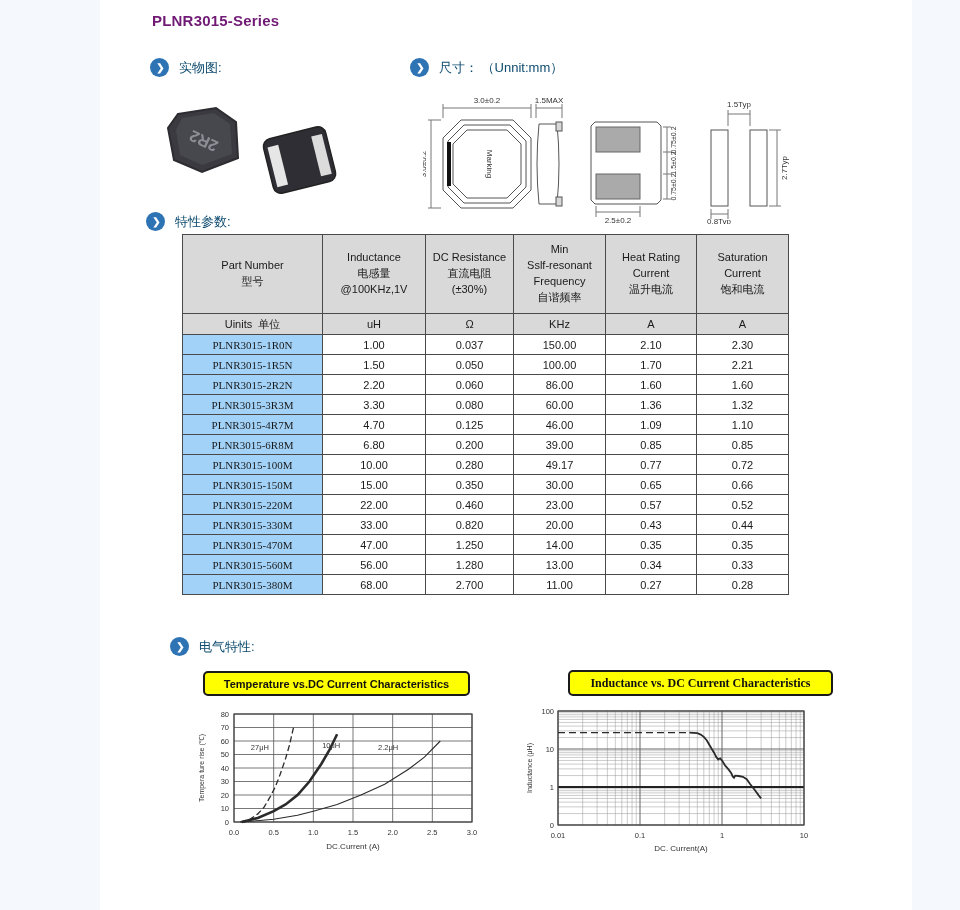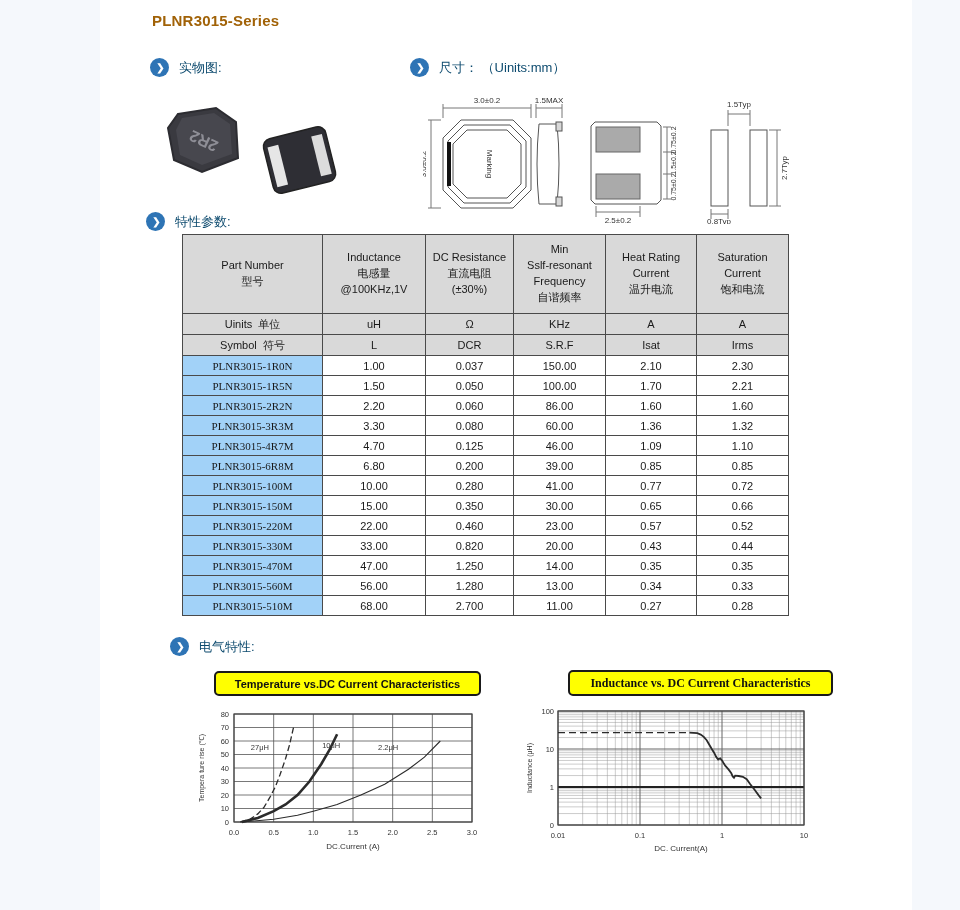--- a/index.html
+++ b/index.html
@@ -6,21 +6,21 @@
   body{
     width:960px;height:910px;overflow:hidden;position:relative;
     background:#f5f8fc;
     font-family:"Liberation Sans", sans-serif;
     color:#1a1a1a;
   }
   .page{position:absolute;left:100px;top:0;width:812px;height:910px;background:#ffffff;}
   .abs{position:absolute;}
   .title{
     position:absolute;left:152px;top:12px;margin:0;
-    font-size:15px;font-weight:bold;color:#a16207;letter-spacing:.2px;
+    font-size:15px;font-weight:bold;color:#701a75;letter-spacing:.2px;
   }
   .sec{position:absolute;display:flex;align-items:center;gap:10px;}
   .arrow-icon{
     width:19px;height:19px;border-radius:50%;background:#2e74b5;
     display:flex;align-items:center;justify-content:center;flex:0 0 auto;
   }
   .arrow-icon span{color:#fff;font-size:10px;font-weight:bold;line-height:1;transform:translateX(1px);}
   .sec-text{font-size:13px;color:#0c4a6e;}
   
   table.params{
@@ -56,21 +56,21 @@
 <div class="sec" style="left:150px;top:58px;">
   <span class="arrow-icon">
       <span>❯</span>
     </span>
   <span class="sec-text">实物图:</span>
 </div>
 <div class="sec" style="left:410px;top:58px;">
   <span class="arrow-icon">
       <span>❯</span>
     </span>
-  <span class="sec-text">尺寸： （Uinits:mm）</span>
+  <span class="sec-text">尺寸： （Unnit:mm）</span>
 </div>
 <div class="sec" style="left:146px;top:212px;">
   <span class="arrow-icon">
       <span>❯</span>
     </span>
   <span class="sec-text">特性参数:</span>
 </div>
 <div class="sec" style="left:170px;top:637px;">
   <span class="arrow-icon">
       <span>❯</span>
@@ -189,28 +189,20 @@
     </thead>
   <tbody id="param-tbody">
       <tr class="meta">
         <td>Uinits  单位</td>
         <td>uH</td>
         <td>Ω</td>
         <td>KHz</td>
         <td>A</td>
         <td>A</td>
       </tr>
-      <tr class="meta">
-        <td>Symbol  符号</td>
-        <td>L</td>
-        <td>DCR</td>
-        <td>S.R.F</td>
-        <td>Isat</td>
-        <td>Irms</td>
-      </tr>
       <tr class="data">
         <td class="part">PLNR3015-1R0N</td>
         <td>1.00</td>
         <td>0.037</td>
         <td>150.00</td>
         <td>2.10</td>
         <td>2.30</td>
       </tr>
       <tr class="data">
         <td class="part">PLNR3015-1R5N</td>
@@ -249,21 +241,21 @@
         <td>6.80</td>
         <td>0.200</td>
         <td>39.00</td>
         <td>0.85</td>
         <td>0.85</td>
       </tr>
       <tr class="data">
         <td class="part">PLNR3015-100M</td>
         <td>10.00</td>
         <td>0.280</td>
-        <td>41.00</td>
+        <td>49.17</td>
         <td>0.77</td>
         <td>0.72</td>
       </tr>
       <tr class="data">
         <td class="part">PLNR3015-150M</td>
         <td>15.00</td>
         <td>0.350</td>
         <td>30.00</td>
         <td>0.65</td>
         <td>0.66</td>
@@ -294,31 +286,31 @@
       </tr>
       <tr class="data">
         <td class="part">PLNR3015-560M</td>
         <td>56.00</td>
         <td>1.280</td>
         <td>13.00</td>
         <td>0.34</td>
         <td>0.33</td>
       </tr>
       <tr class="data">
-        <td class="part">PLNR3015-510M</td>
+        <td class="part">PLNR3015-380M</td>
         <td>68.00</td>
         <td>2.700</td>
         <td>11.00</td>
         <td>0.27</td>
         <td>0.28</td>
       </tr>
     </tbody>
 </table>
 
-<div class="chart-title" style="left:214px;top:671px;width:263px;height:21px;">Temperature vs.DC Current Characteristics</div>
+<div class="chart-title" style="left:203px;top:671px;width:263px;height:21px;">Temperature vs.DC Current Characteristics</div>
 <div class="chart-title serif" style="left:532px;top:670px;width:261px;height:22px;">Inductance vs. DC Current Characteristics</div>
 
 <svg id="chart1" class="abs" style="left:194px;top:704px;" width="292" height="152" viewBox="0 0 292 152">
     <g>
       <line x1="40" y1="118" x2="278" y2="118" stroke="#555" stroke-width="0.8"></line>
       <line x1="40" y1="104.5" x2="278" y2="104.5" stroke="#555" stroke-width="0.8"></line>
       <line x1="40" y1="91" x2="278" y2="91" stroke="#555" stroke-width="0.8"></line>
       <line x1="40" y1="77.5" x2="278" y2="77.5" stroke="#555" stroke-width="0.8"></line>
       <line x1="40" y1="64" x2="278" y2="64" stroke="#555" stroke-width="0.8"></line>
       <line x1="40" y1="50.5" x2="278" y2="50.5" stroke="#555" stroke-width="0.8"></line>

